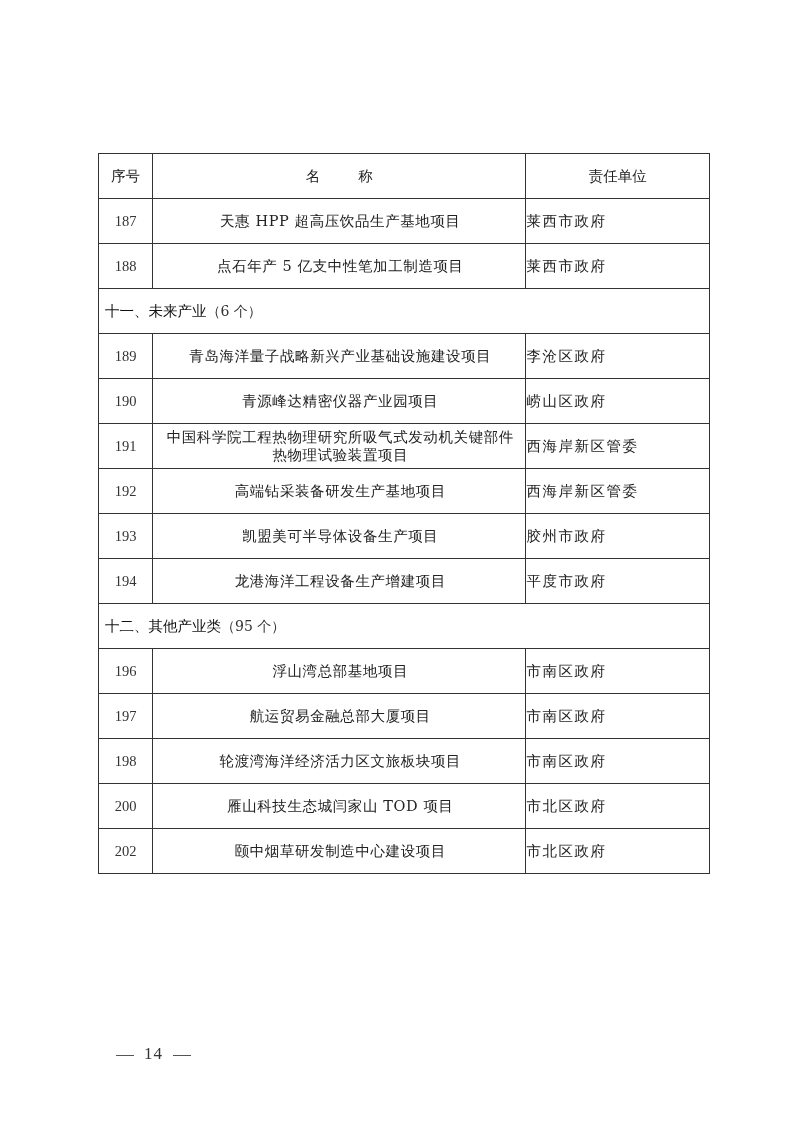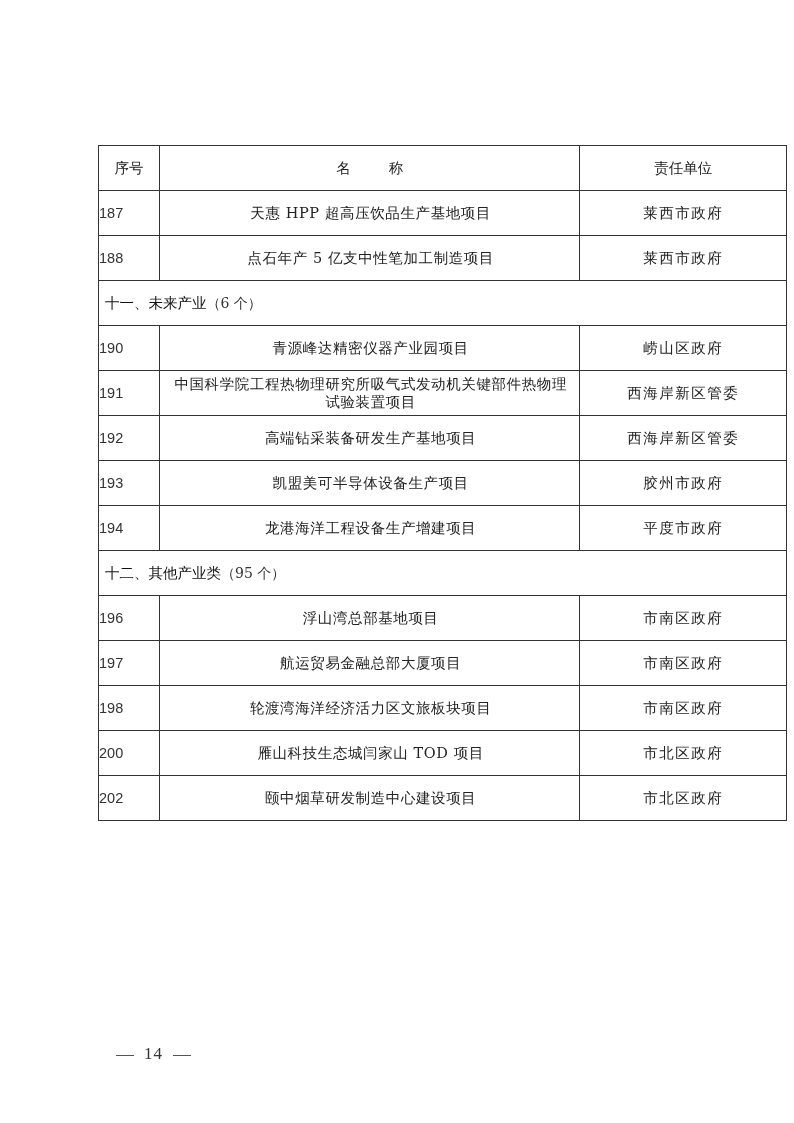--- a/index.html
+++ b/index.html
@@ -11,22 +11,22 @@
       width: 794px;
       height: 1123px;
       position: relative;
       overflow: hidden;
       font-family: "DejaVu Serif", "Liberation Serif", serif;
       color: #1a1a1a;
     }
     .page-table {
       position: absolute;
       left: 98px;
-      top: 145px;
-      width: 689px;
+      top: 153px;
+      width: 612px;
       border-collapse: collapse;
       table-layout: fixed;
     }
     .page-table td, .page-table th {
       border: 1px solid #333;
       height: 44px;
       padding: 0;
       font-size: 14.5px;
       font-weight: normal;
       vertical-align: middle;
@@ -37,33 +37,33 @@
     .col-unit { width: 176px; }
     .th-cell {
       font-family: "DejaVu Sans", "Liberation Sans", sans-serif;
       font-size: 14px;
       text-align: center;
       color: #222;
     }
     .th-name { letter-spacing: 0; }
     .th-name span.gap { display: inline-block; width: 38px; }
     .num-cell {
-      font-family: Liberation Sans, sans-serif;
+      text-align: center;
+      font-family: Liberation Serif, serif;
       font-size: 14px;
       color: #333;
     }
     .name-cell {
       text-align: center;
       padding-left: 8px !important;
       padding-right: 6px !important;
       letter-spacing: 0.6px;
       color: #222;
     }
     .unit-cell {
-      text-align: center;
       letter-spacing: 1.5px;
       color: #222;
     }
     .section-cell {
       text-align: left;
       padding-left: 6px !important;
       font-family: "DejaVu Sans", "Liberation Sans", sans-serif;
       font-size: 14.5px;
       color: #111;
     }
@@ -110,20 +110,25 @@
     <tr>
       <td class="num-cell">188</td>
       <td class="name-cell">点石年产 5 亿支中性笔加工制造项目</td>
       <td class="unit-cell">莱西市政府</td>
     </tr>
 
     <tr>
       <td class="section-cell" colspan="3"><span>十一、未来产业</span><span class="section-count">（6 个）</span></td>
     </tr>
 
+    <tr>
+      <td class="num-cell">189</td>
+      <td class="name-cell">青岛海洋量子战略新兴产业基础设施建设项目</td>
+      <td class="unit-cell">李沧区政府</td>
+    </tr>
     <tr>
       <td class="num-cell">190</td>
       <td class="name-cell">青源峰达精密仪器产业园项目</td>
       <td class="unit-cell">崂山区政府</td>
     </tr>
     <tr>
       <td class="num-cell">191</td>
       <td class="name-cell">中国科学院工程热物理研究所吸气式发动机关键部件热物理试验装置项目</td>
       <td class="unit-cell">西海岸新区管委</td>
     </tr>

